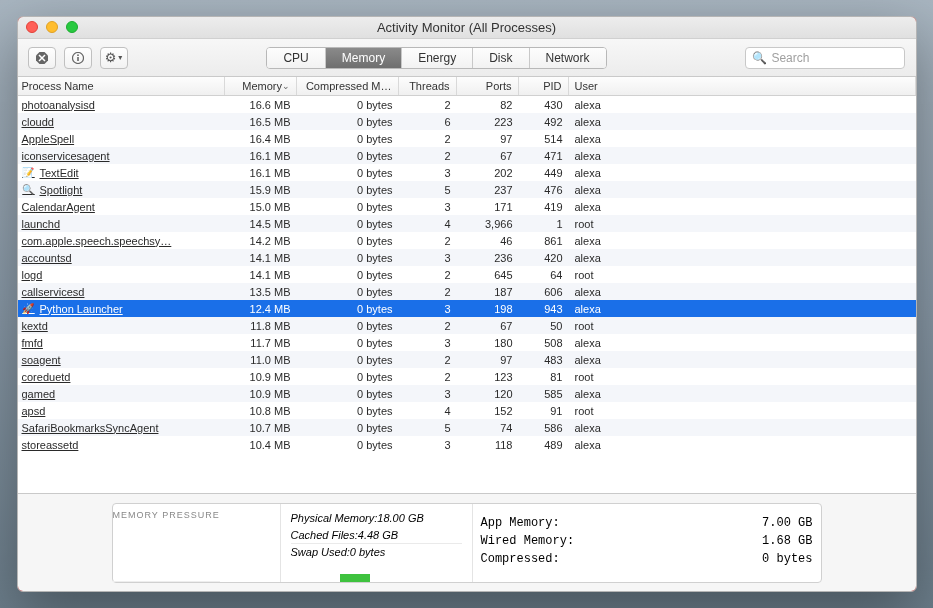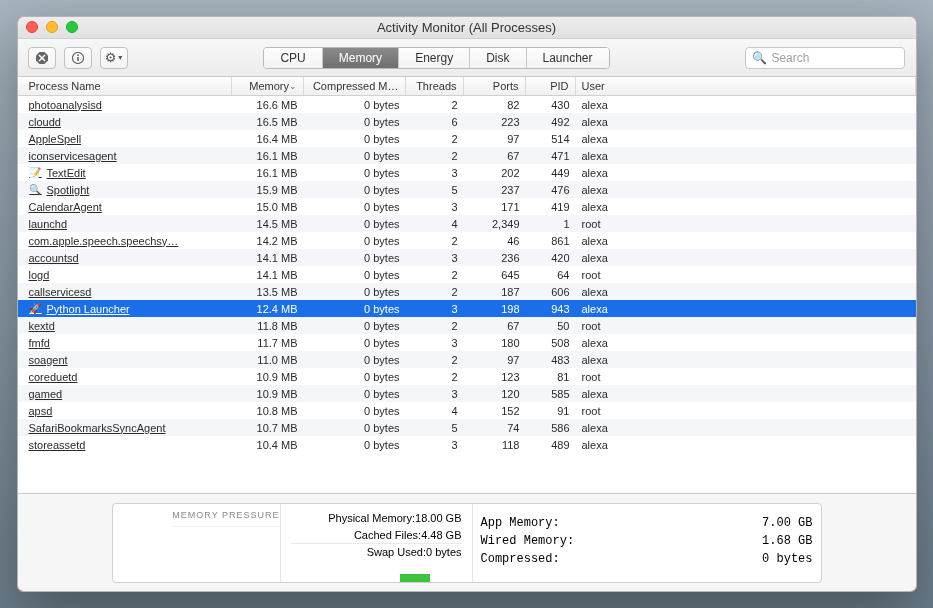--- a/index.html
+++ b/index.html
@@ -63,21 +63,21 @@
 .table-wrap { flex: 1; overflow: hidden; display: flex; flex-direction: column; background: #fff; }
 .thead {
   display: flex; height: 19px; background: linear-gradient(#fdfdfd,#f0f0f0);
   border-bottom: 1px solid #d0d0d0; font-size: 11px; color: #333;
 }
 .thead div {
   border-right: 1px solid #d9d9d9; padding: 2px 6px; display: flex;
   align-items: center;
 }
 .th-sort::after { content: " ⌄"; font-size: 9px; color: #666; }
-.c-name { width: 207px; padding-left: 4px !important; margin-left: 7px; }
+.c-name { width: 207px; padding-left: 4px !important; }
 .c-mem { width: 72px; justify-content: flex-end; }
 .c-comp { width: 102px; justify-content: flex-end; }
 .c-thr { width: 58px; justify-content: flex-end; }
 .c-port { width: 62px; justify-content: flex-end; }
 .c-pid { width: 50px; justify-content: flex-end; }
 .c-user { flex: 1; padding-left: 6px !important; }
 .tbody { flex: 1; overflow-y: auto; font-size: 11px; }
 .row { display: flex; height: 17px; align-items: center; }
 .row:nth-child(even) { background: #f4f6fa; }
 .row > div { padding: 0 6px; }
@@ -90,27 +90,27 @@
 .row.selected > div { color: #fff !important; }
 .footer {
   height: 98px; background: #f6f6f6; border-top: 1px solid #c9c9c9;
   display: flex; align-items: center; justify-content: center; padding: 8px 20px;
 }
 .foot-card {
   display: flex; border: 1px solid #d0d0d0; border-radius: 4px; background: #fff;
   height: 80px; width: 710px;
 }
 .pressure {
-  width: 168px; border-right: 1px solid #e4e4e4; display: flex; flex-direction: column; align-items: flex-end;
+  width: 168px; border-right: 1px solid #e4e4e4; display: flex; flex-direction: row;
 }
 .pressure-title { font-size: 9px; letter-spacing: 1px; color: #888; text-align: center; padding: 6px 0; border-bottom: 1px solid #eee; }
 .pressure-graph { flex: 1; position: relative; }
 .pressure-bar { position: absolute; left: 120px; bottom: 0; width: 30px; height: 8px; background: #3ec23e; }
 .stats1 { width: 192px; border-right: 1px solid #e4e4e4; padding: 6px 10px; font-size: 11px; }
-.stats1 .srow { display: flex; justify-content: flex-end; height: 17px; align-items: center; }
+.stats1 .srow { display: flex; justify-content: flex-start; height: 17px; align-items: center; font-style: italic; }
 .stats1 .srow.bb { border-bottom: 1px solid #eaeaea; }
 .stats2 { flex: 1; padding: 10px 8px; font-size: 12px; font-family: Liberation Mono, monospace; }
 .stats2 .srow { display: flex; justify-content: space-between; height: 18px; align-items: center; }
 </style>
 </head>
 <body>
 
 <div class="window">
 
   <div class="titlebar">
@@ -139,21 +139,21 @@
     </div>
     <div class="tb-btn tb-gear">
       <span>⚙</span>
     </div>
 
     <div class="segmented">
       <div>CPU</div>
       <div class="active">Memory</div>
       <div>Energy</div>
       <div>Disk</div>
-      <div>Launcher</div>
+      <div>Network</div>
     </div>
 
     <div class="search">
       <span>🔍</span>
       <span>Search</span>
     </div>
   </div>
 
   <div class="table-wrap">
     <div class="thead">
@@ -245,21 +245,21 @@
           <div class="c-pid">419</div>
           <div class="c-user">alexa</div>
         </div>
         <div class="row">
           <div class="c-name">
             <span>launchd</span>
           </div>
           <div class="c-mem">14.5 MB</div>
           <div class="c-comp">0 bytes</div>
           <div class="c-thr">4</div>
-          <div class="c-port">2,349</div>
+          <div class="c-port">3,966</div>
           <div class="c-pid">1</div>
           <div class="c-user">root</div>
         </div>
         <div class="row">
           <div class="c-name">
             <span>com.apple.speech.speechsy…</span>
           </div>
           <div class="c-mem">14.2 MB</div>
           <div class="c-comp">0 bytes</div>
           <div class="c-thr">2</div>

